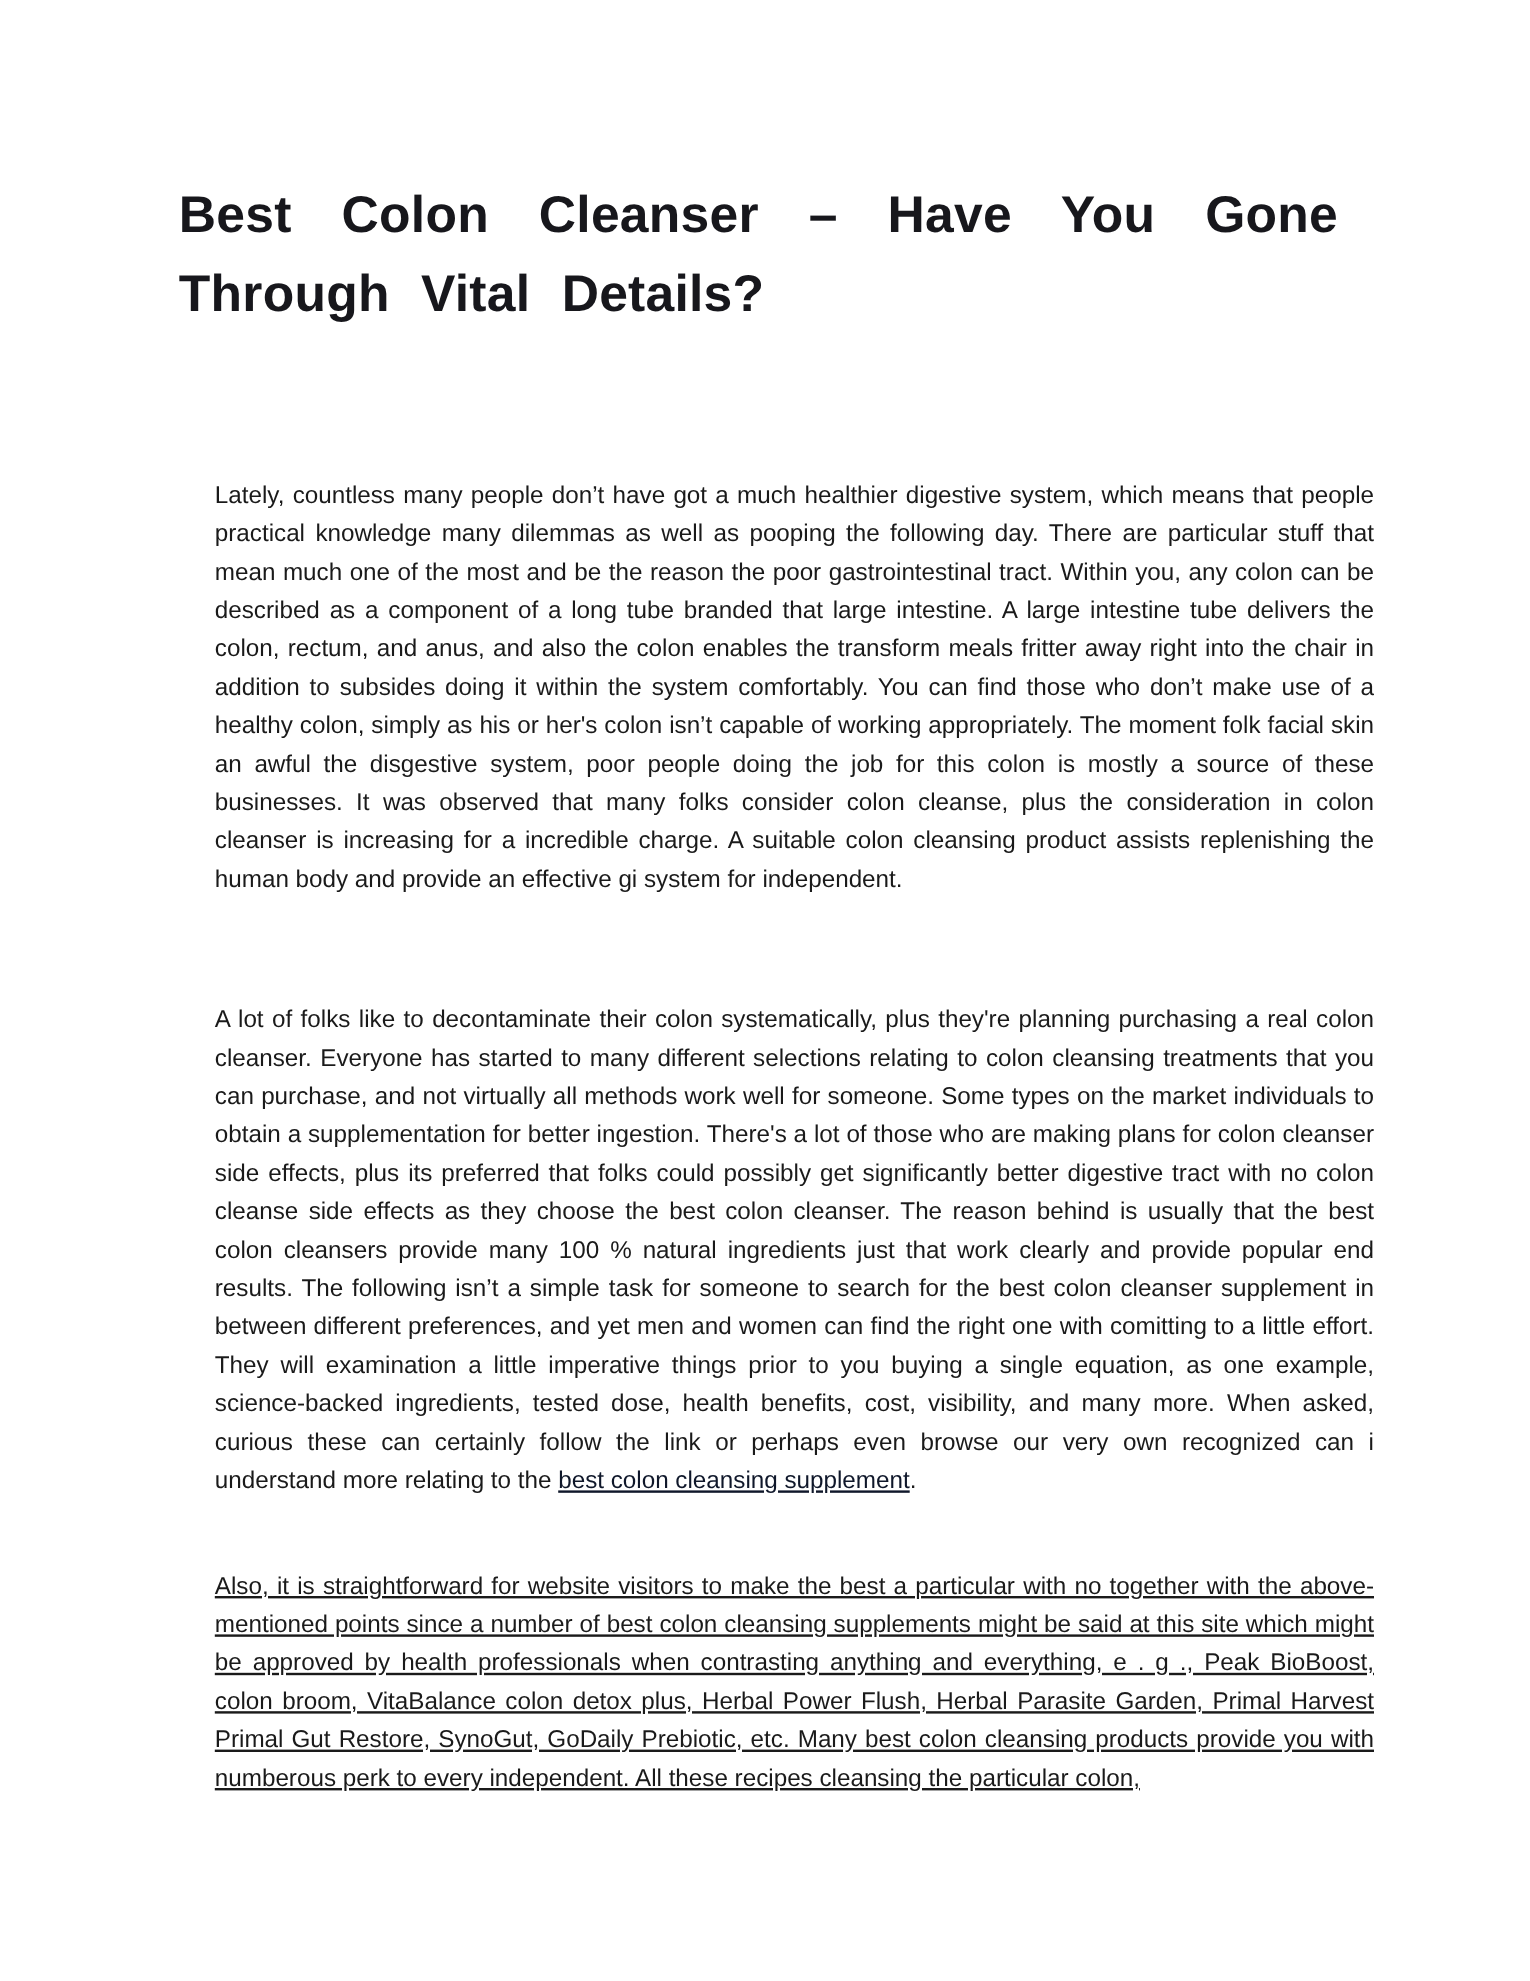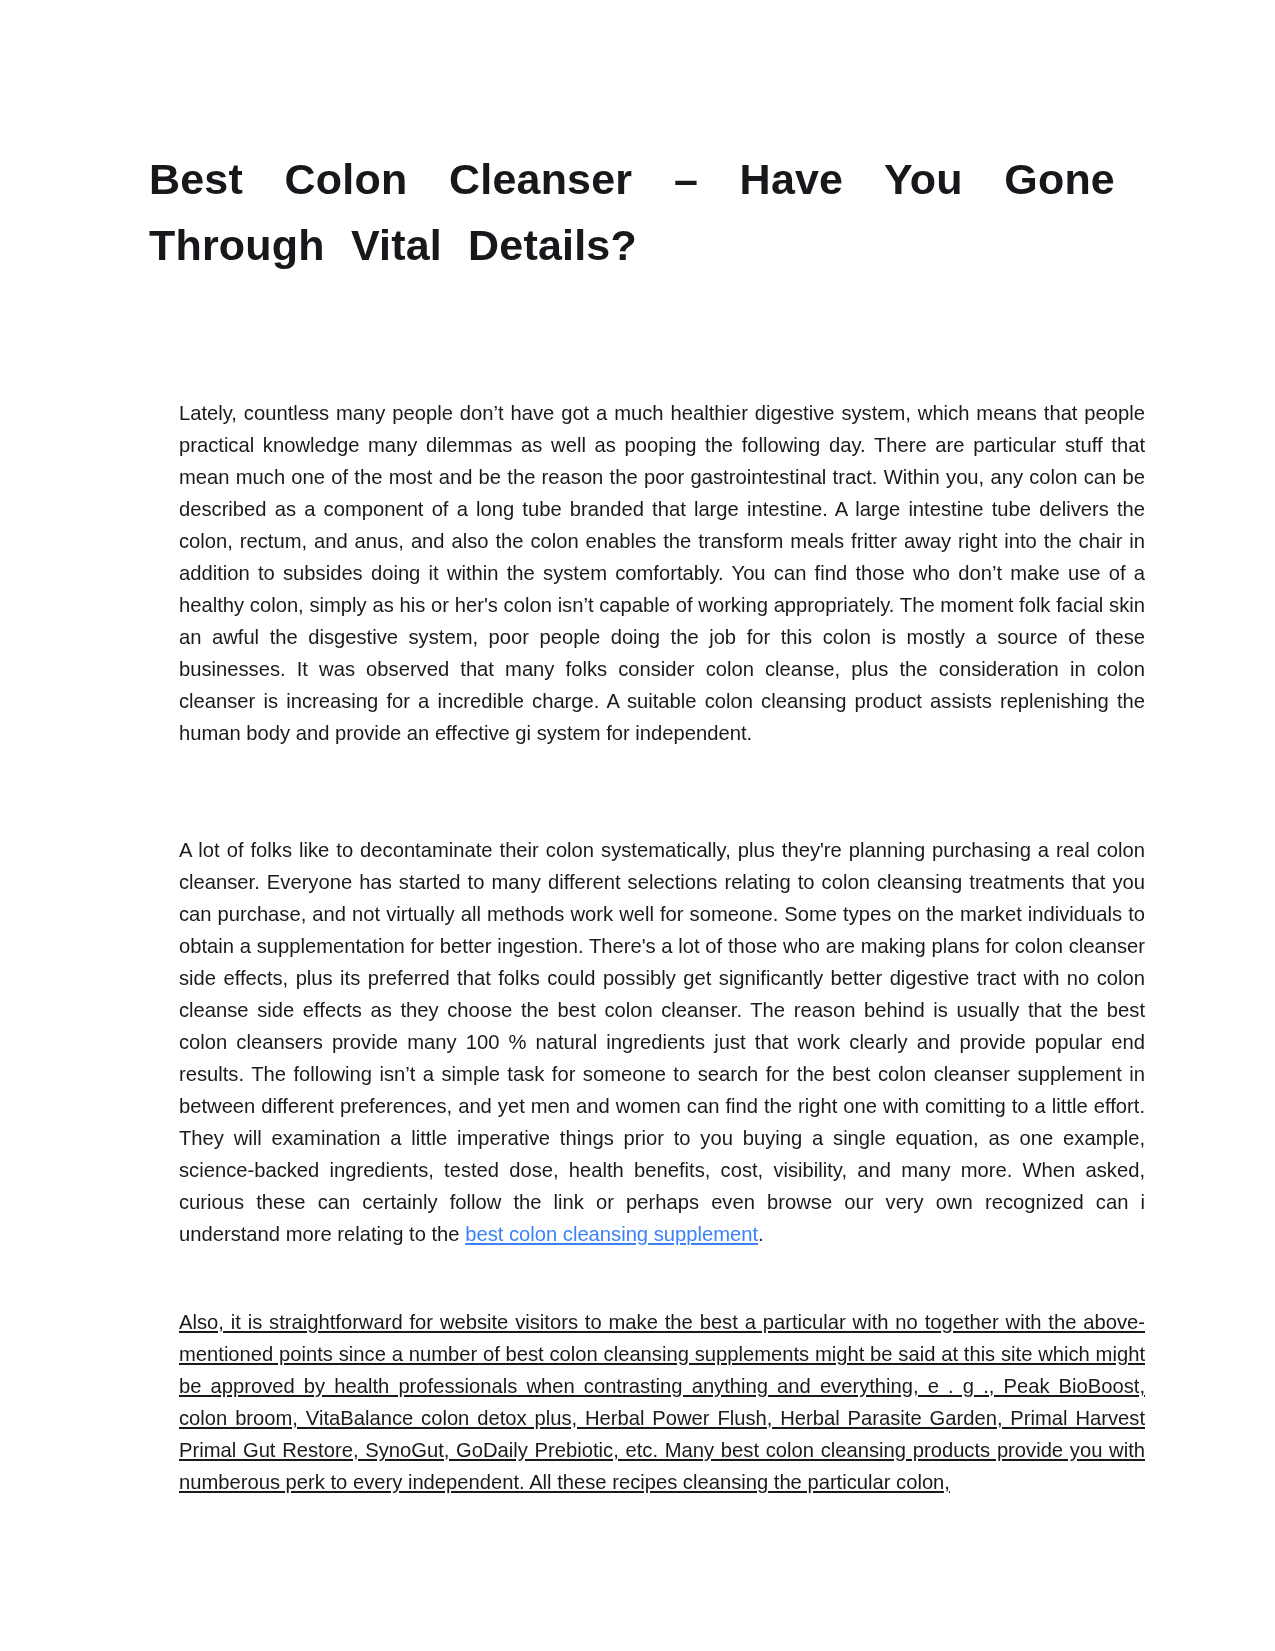--- a/index.html
+++ b/index.html
@@ -45,21 +45,21 @@
       left: 14px;
       width: 966px;
       text-align: justify;
       text-align-last: left;
       color: #1a1a1a;
     }
     #p1 { top: 381px; }
     #p2 { top: 818px; }
     #p3 { top: 1290px; text-decoration: underline; }
     a.link {
-      color: #3b82f6;
+      color: #0f172a;
       text-decoration: underline;
     }
   </style>
 </head>
 <body>
 
 <div class="page">
   <h1 class="title">Best Colon Cleanser – Have You Gone Through Vital Details?</h1>
 
   <p class="para" id="p1">Lately, countless many people don’t have got a much healthier digestive system, which means that people practical knowledge many dilemmas as well as pooping the following day. There are particular stuff that mean much one of the most and be the reason the poor gastrointestinal tract. Within you, any colon can be described as a component of a long tube branded that large intestine. A large intestine tube delivers the colon, rectum, and anus, and also the colon enables the transform meals fritter away right into the chair in addition to subsides doing it within the system comfortably. You can find those who don’t make use of a healthy colon, simply as his or her's colon isn’t capable of working appropriately. The moment folk facial skin an awful the disgestive system, poor people doing the job for this colon is mostly a source of these businesses. It was observed that many folks consider colon cleanse, plus the consideration in colon cleanser is increasing for a incredible charge. A suitable colon cleansing product assists replenishing the human body and provide an effective gi system for independent.</p>

